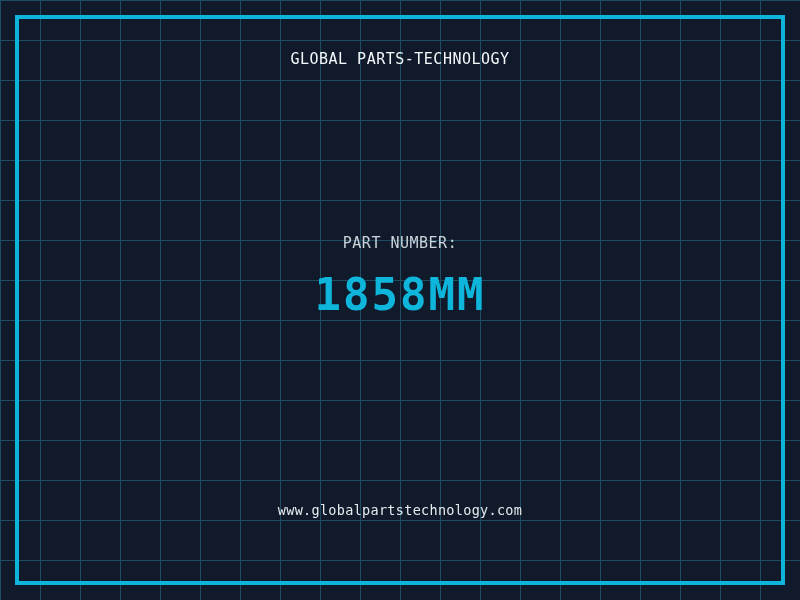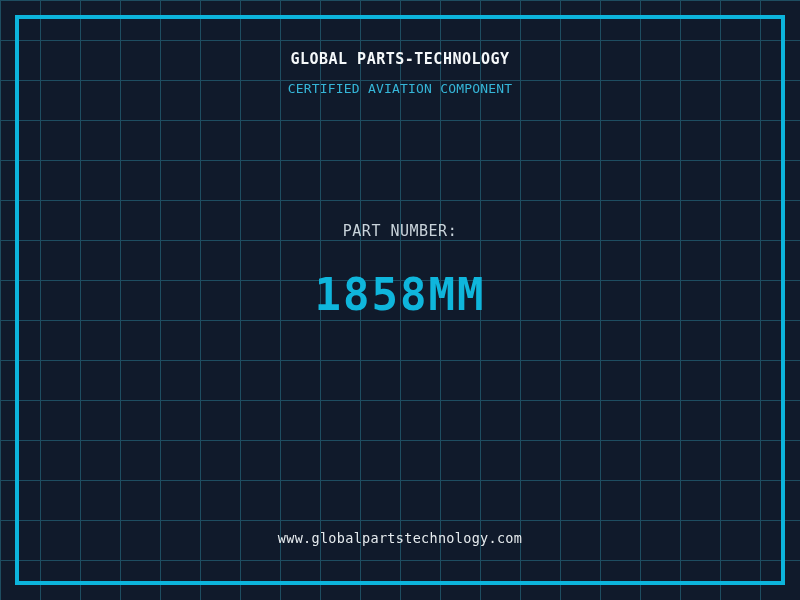--- a/index.html
+++ b/index.html
@@ -37,65 +37,64 @@
     position: absolute;
     left: 0;
     width: 800px;
     text-align: center;
     white-space: nowrap;
   }
 
   .company-name {
     top: 50px;
     font-size: 15px;
-    font-weight: bold;
+    font-weight: normal;
     letter-spacing: 0.5px;
     color: #f5f8fa;
   }
 
   .tagline {
     top: 81px;
     font-size: 13px;
     letter-spacing: 0.2px;
     color: #35b6d8;
   }
 
   .part-label {
-    top: 222px;
+    top: 234px;
     font-size: 15px;
     letter-spacing: 0.5px;
     color: #c9d3da;
   }
 
   .part-number {
     top: 264px;
     font-size: 44px;
     line-height: 62px;
     font-weight: bold;
     letter-spacing: 2px;
     color: #0fb6dc;
   }
 
   .website {
-    top: 530px;
+    top: 502px;
     font-size: 13.5px;
     letter-spacing: 0.3px;
     color: #e6ebee;
   }
 </style>
 </head>
 <body>
 
 <div class="stage">
 
   <div class="frame"></div>
 
   <div class="txt company-name">GLOBAL PARTS-TECHNOLOGY</div>
 
-  <div class="txt tagline">CERTIFIED AVIATION COMPONENT</div>
 
   <div class="txt part-label">PART NUMBER:</div>
 
   <div class="txt part-number">1858MM</div>
 
   <div class="txt website">www.globalpartstechnology.com</div>
 
 </div>
 
 </body></html>

